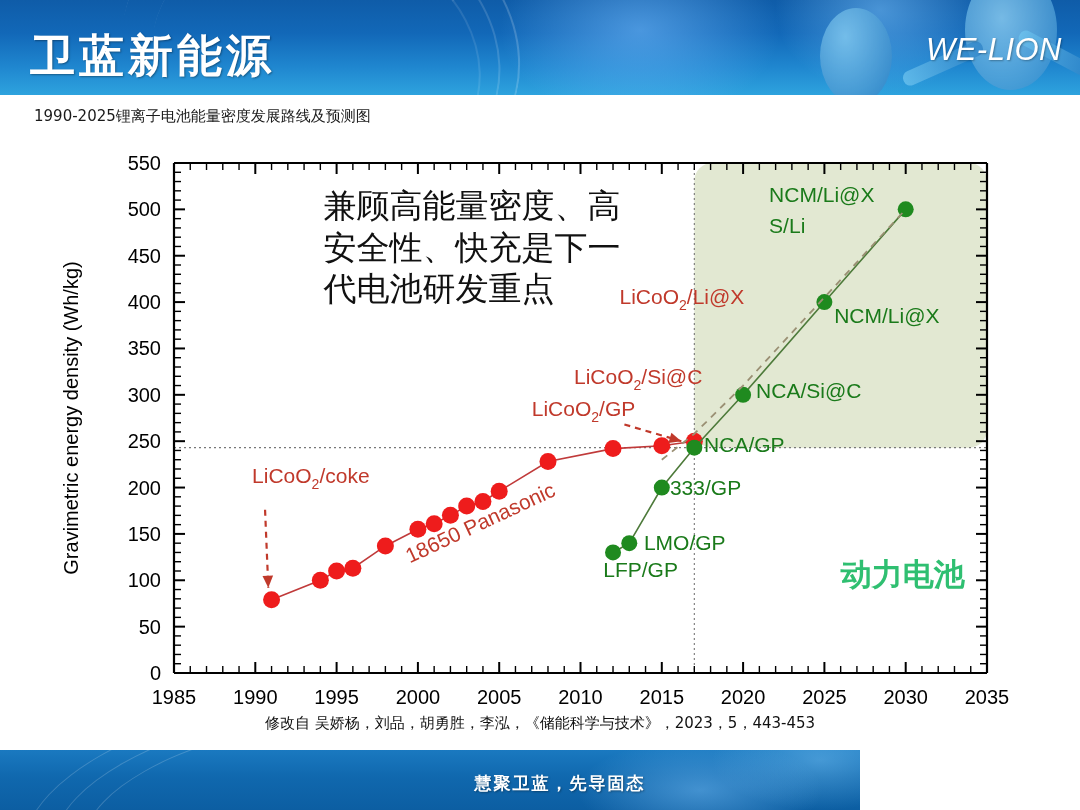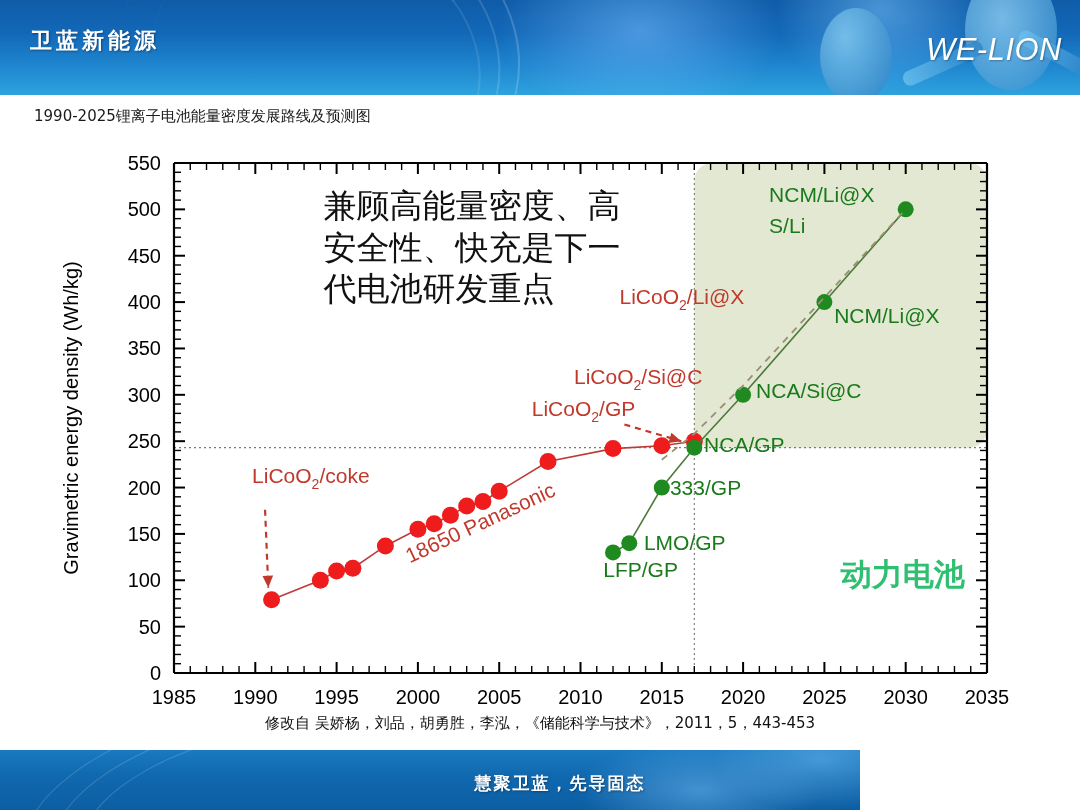--- a/index.html
+++ b/index.html
@@ -34,21 +34,21 @@
         transform:rotate(12deg);}
   .arcs2{position:absolute;left:120px;top:-96px;width:380px;height:300px;border-radius:50%;
         border-top:2px solid rgba(255,255,255,.2);border-right:2px solid rgba(255,255,255,.14);
         border-left:0;border-bottom:0;transform:rotate(12deg);}
   .arcs3{position:absolute;left:150px;top:-70px;width:330px;height:265px;border-radius:50%;
         border-top:2px solid rgba(255,255,255,.16);border-right:2px solid rgba(255,255,255,.1);
         border-left:0;border-bottom:0;transform:rotate(12deg);}
   #brand-cn{
     position:absolute;left:30px;top:26px;
     font-family:"DejaVu Sans", sans-serif;
-    font-size:22px;font-weight:bold;color:#ffffff;letter-spacing:4px;
+    font-size:45px;font-weight:bold;color:#ffffff;letter-spacing:4px;
     text-shadow:1px 1px 2px rgba(0,0,0,.35);
     text-align:center;
   }
   #brand-en{
     position:absolute;right:18px;top:32px;
     font-size:31px;font-weight:normal;color:#ffffff;letter-spacing:.5px;
     font-style:italic;
     text-shadow:1px 1px 2px rgba(0,0,0,.3);
   }
 
@@ -438,20 +438,20 @@
         <text x="704.0759999999984" y="312.3090909090909" class="lbl-green" fill="#1a7a1a">NCA/GP</text>
         <text x="756.1079999999993" y="257.59999999999997" class="lbl-green" fill="#1a7a1a">NCA/Si@C</text>
         <text x="834.1559999999985" y="183.41818181818184" class="lbl-green" fill="#1a7a1a">NCM/Li@X</text>
         <text x="769.1159999999985" y="61.945454545454595" class="lbl-green" fill="#1a7a1a">NCM/Li@X</text>
         <text x="769.1159999999985" y="93.4727272727273" class="lbl-green" fill="#1a7a1a">S/Li</text>
         <text x="840.66" y="444.9090909090909" class="cn-power" fill="#2fbf71">动力电池</text>
       </g>
   </svg>
 </div>
 
-<div id="citation">修改自 吴娇杨，刘品，胡勇胜，李泓，《储能科学与技术》，2011，5，443-453</div>
+<div id="citation">修改自 吴娇杨，刘品，胡勇胜，李泓，《储能科学与技术》，2023，5，443-453</div>
 
 <div id="bottom-banner">
   <div class="barc barc-1"></div>
   <div class="barc barc-2"></div>
   <div class="barc barc-3"></div>
   <div id="tagline">慧聚卫蓝，先导固态</div>
 </div>
 
 </body></html>

